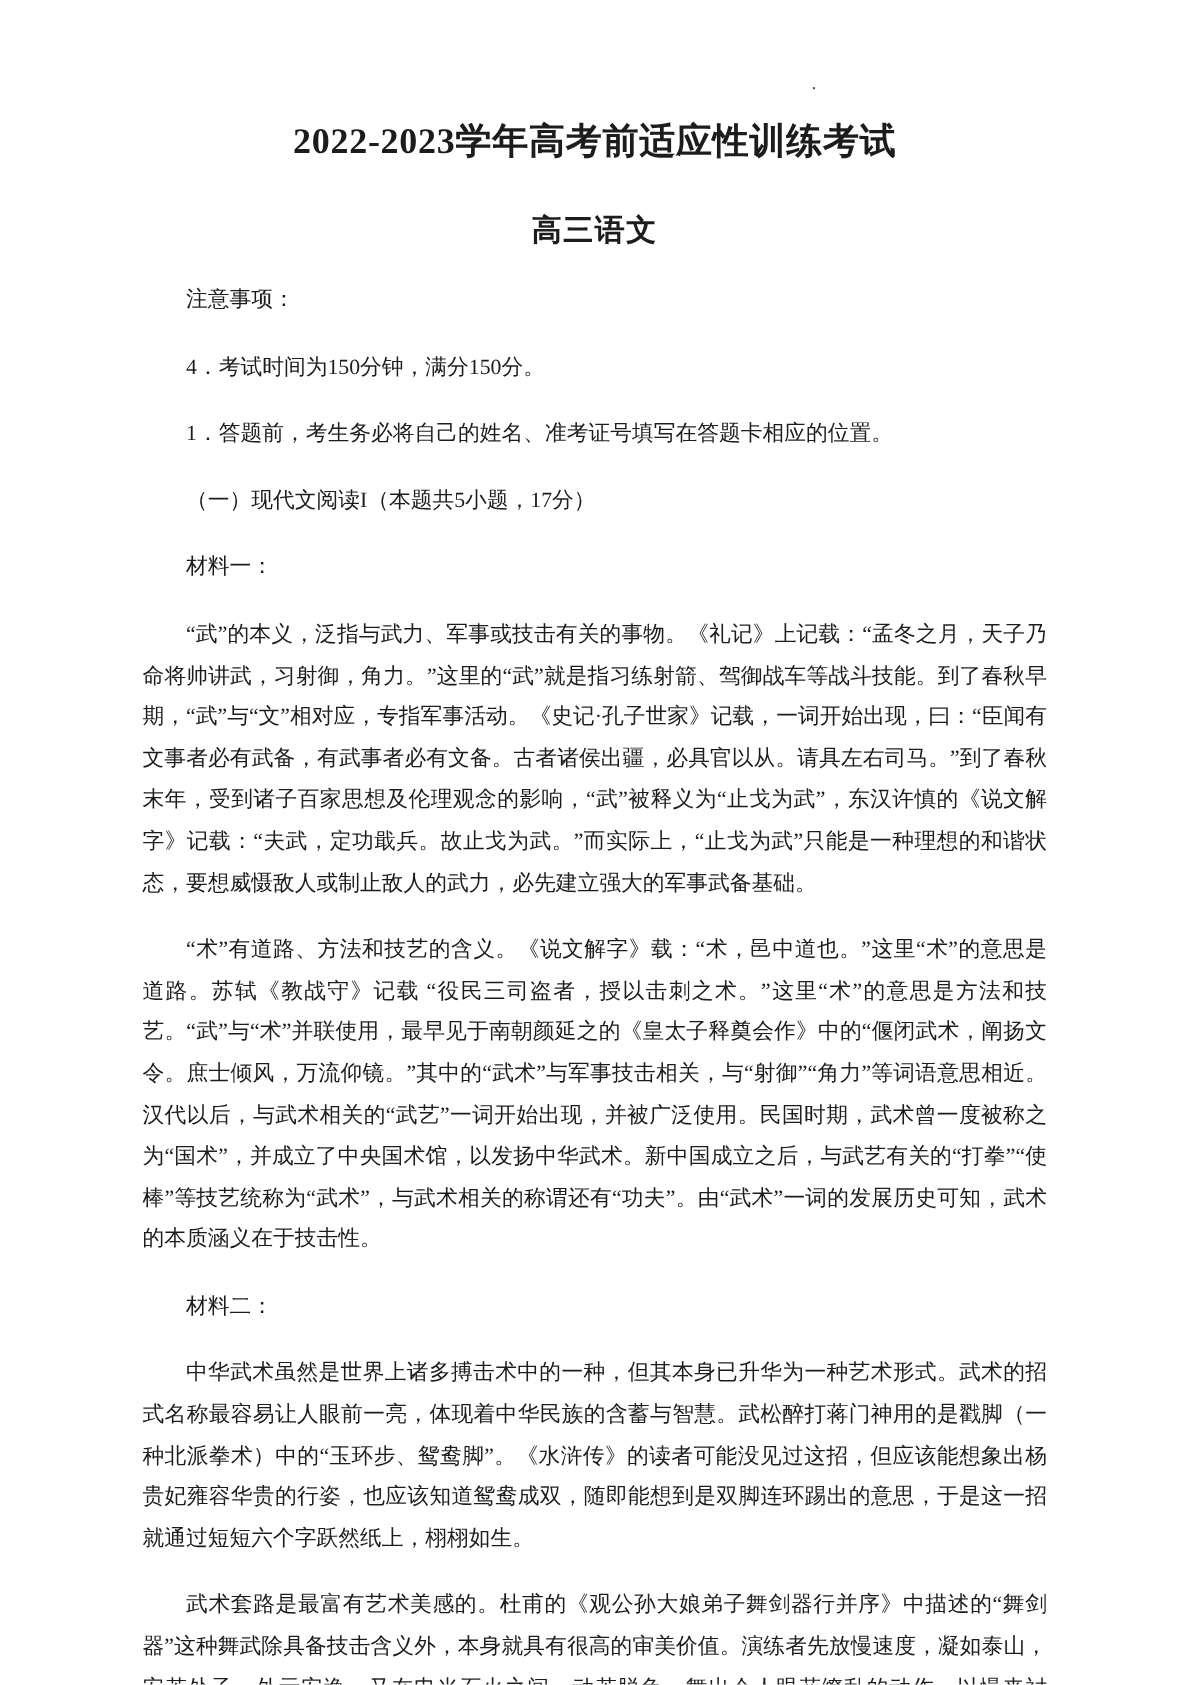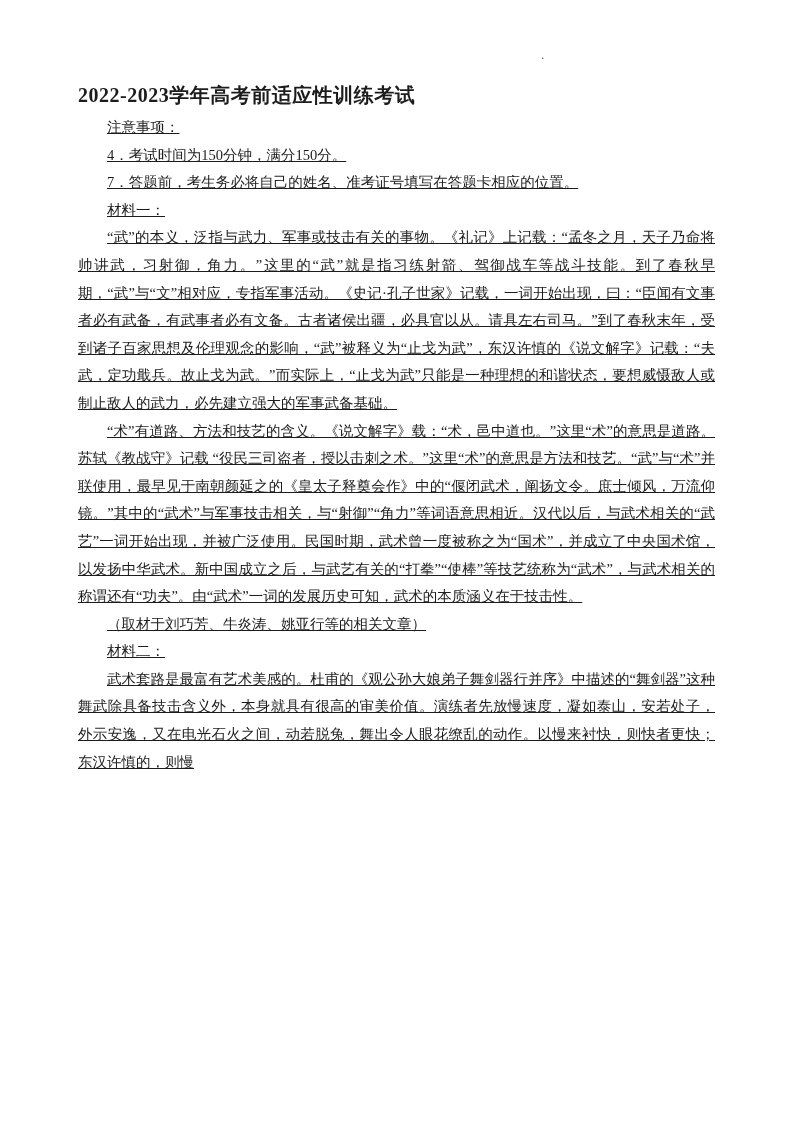--- a/index.html
+++ b/index.html
@@ -18,69 +18,70 @@
   .page {
     position: absolute;
     top: 0; left: 0;
     width: 794px;
     height: 1123px;
     box-sizing: border-box;
     padding: 80px 79px 0 78px;
     background: #ffffff;
   }
   .doc-title {
-    font-size: 20px;
+    font-size: 24px;
     line-height: 31px;
     font-weight: bold;
-    text-align: left;
-    margin: 0 0 3px 0;
+    text-align: center;
+    margin: 0 0 28px 0;
     letter-spacing: 0.5px;
   }
   .doc-subtitle {
     font-size: 20px;
     line-height: 31px;
     font-weight: bold;
     text-align: center;
     margin: 0 0 15px 0;
     letter-spacing: 1px;
   }
   p.doc-line {
     font-size: 14.5px;
     line-height: 27.6px;
-    margin: 0;
+    margin: 17px;
     text-indent: 2em;
     text-align: justify;
     text-justify: inter-ideograph;
     word-break: break-all;
-    text-decoration: underline;
   }
   .stray-mark {
     position: absolute;
     left: 541px;
     top: 48px;
     font-size: 13px;
     color: #555555;
     line-height: 13px;
   }
 </style>
 </head>
 <body>
 
 <main class="page">
 
   <span class="stray-mark">.</span>
 
   <h1 class="doc-title">2022-2023学年高考前适应性训练考试</h1>
+  <h2 class="doc-subtitle">高三语文</h2>
 
   <p class="doc-line">注意事项：</p>
   <p class="doc-line">4．考试时间为150分钟，满分150分。</p>
-  <p class="doc-line">7．答题前，考生务必将自己的姓名、准考证号填写在答题卡相应的位置。</p>
+  <p class="doc-line">1．答题前，考生务必将自己的姓名、准考证号填写在答题卡相应的位置。</p>
 
+  <p class="doc-line">（一）现代文阅读I（本题共5小题，17分）</p>
 
   <p class="doc-line">材料一：</p>
   <p class="doc-line">“武”的本义，泛指与武力、军事或技击有关的事物。《礼记》上记载：“孟冬之月，天子乃命将帅讲武，习射御，角力。”这里的“武”就是指习练射箭、驾御战车等战斗技能。到了春秋早期，“武”与“文”相对应，专指军事活动。《史记·孔子世家》记载，一词开始出现，曰：“臣闻有文事者必有武备，有武事者必有文备。古者诸侯出疆，必具官以从。请具左右司马。”到了春秋末年，受到诸子百家思想及伦理观念的影响，“武”被释义为“止戈为武”，东汉许慎的《说文解字》记载：“夫武，定功戢兵。故止戈为武。”而实际上，“止戈为武”只能是一种理想的和谐状态，要想威慑敌人或制止敌人的武力，必先建立强大的军事武备基础。</p>
   <p class="doc-line">“术”有道路、方法和技艺的含义。《说文解字》载：“术，邑中道也。”这里“术”的意思是道路。苏轼《教战守》记载 “役民三司盗者，授以击刺之术。”这里“术”的意思是方法和技艺。“武”与“术”并联使用，最早见于南朝颜延之的《皇太子释奠会作》中的“偃闭武术，阐扬文令。庶士倾风，万流仰镜。”其中的“武术”与军事技击相关，与“射御”“角力”等词语意思相近。汉代以后，与武术相关的“武艺”一词开始出现，并被广泛使用。民国时期，武术曾一度被称之为“国术”，并成立了中央国术馆，以发扬中华武术。新中国成立之后，与武艺有关的“打拳”“使棒”等技艺统称为“武术”，与武术相关的称谓还有“功夫”。由“武术”一词的发展历史可知，武术的本质涵义在于技击性。</p>
-  <p class="doc-line">（取材于刘巧芳、牛炎涛、姚亚行等的相关文章）</p>
 
   <p class="doc-line">材料二：</p>
+  <p class="doc-line">中华武术虽然是世界上诸多搏击术中的一种，但其本身已升华为一种艺术形式。武术的招式名称最容易让人眼前一亮，体现着中华民族的含蓄与智慧。武松醉打蒋门神用的是戳脚（一种北派拳术）中的“玉环步、鸳鸯脚”。《水浒传》的读者可能没见过这招，但应该能想象出杨贵妃雍容华贵的行姿，也应该知道鸳鸯成双，随即能想到是双脚连环踢出的意思，于是这一招就通过短短六个字跃然纸上，栩栩如生。</p>
   <p class="doc-line">武术套路是最富有艺术美感的。杜甫的《观公孙大娘弟子舞剑器行并序》中描述的“舞剑器”这种舞武除具备技击含义外，本身就具有很高的审美价值。演练者先放慢速度，凝如泰山，安若处子，外示安逸，又在电光石火之间，动若脱兔，舞出令人眼花缭乱的动作。以慢来衬快，则快者更快；东汉许慎的，则慢</p>
 
 </main>
 
 </body></html>

